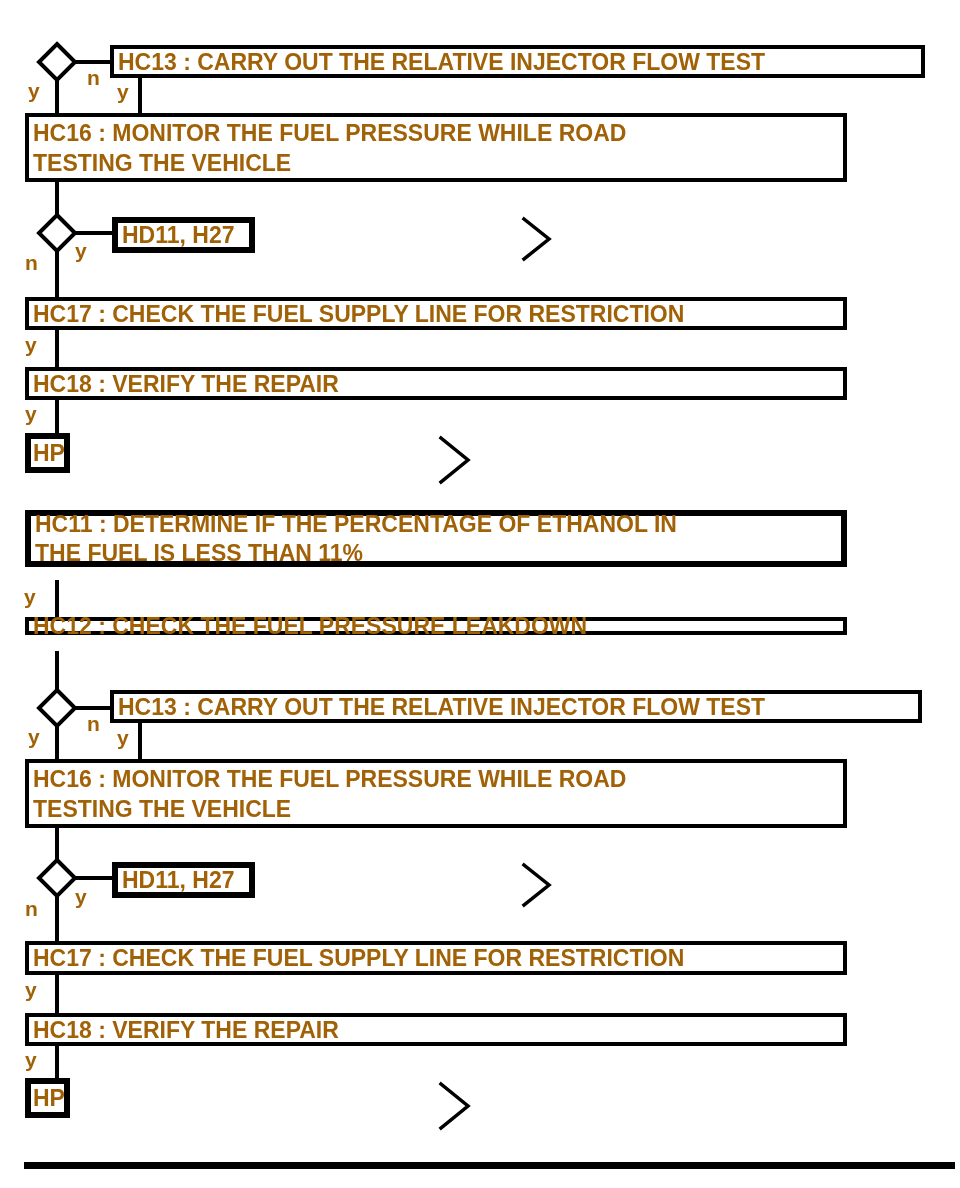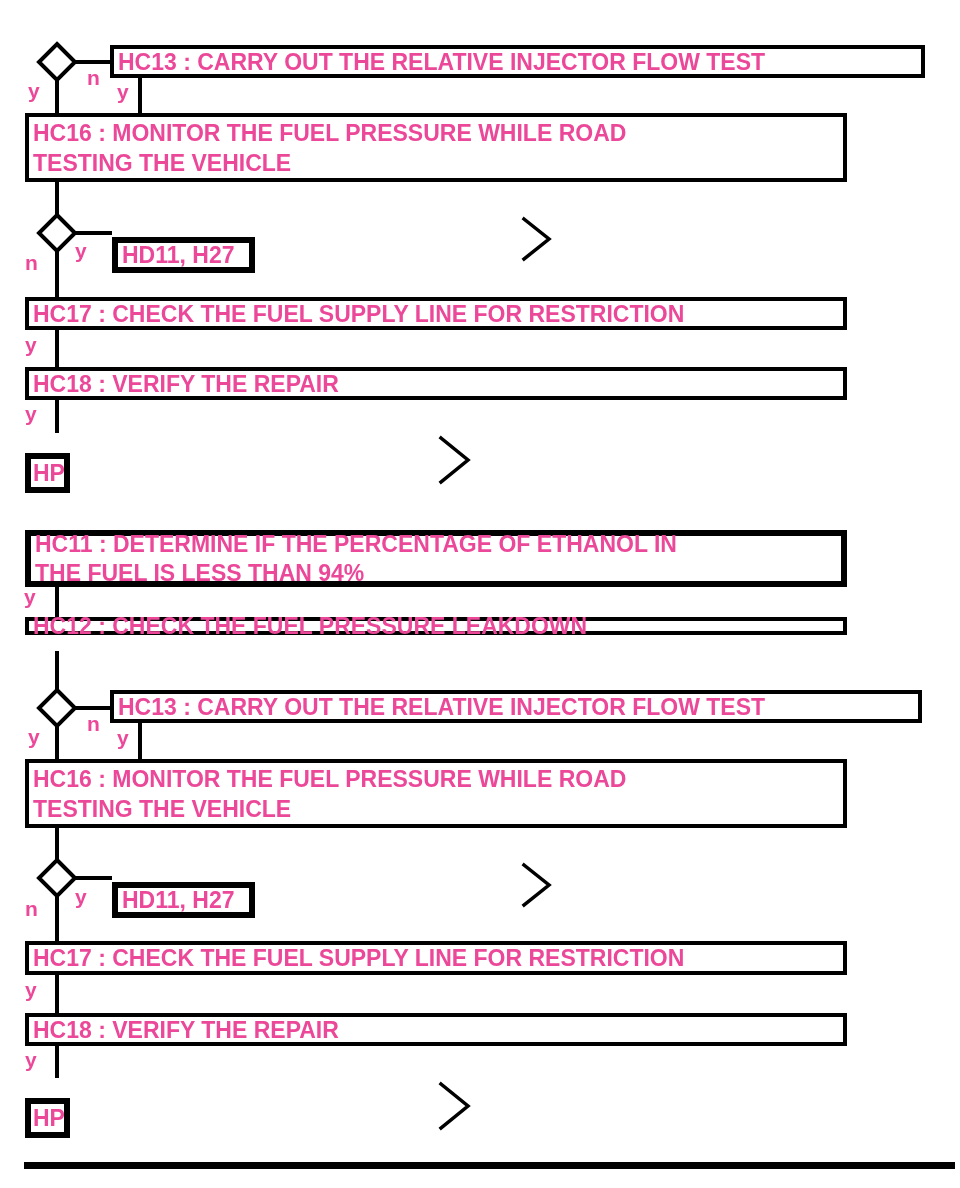--- a/index.html
+++ b/index.html
@@ -1,21 +1,21 @@
 <!DOCTYPE html>
 <html><head>
 <meta charset="utf-8">
 <style>
   html,body{margin:0;padding:0;background:#ffffff;}
   .page{position:relative;width:960px;height:1188px;background:#ffffff;overflow:hidden;
-        font-family:"Liberation Sans", sans-serif;color:#ec4899;}
+        font-family:"Liberation Sans", sans-serif;color:#a16207;}
   .box{position:absolute;box-sizing:border-box;border:4px solid #000;background:#fff;
        font-weight:bold;font-size:23px;line-height:26px;display:flex;flex-direction:column;
        justify-content:center;padding-left:4px;white-space:nowrap;}
-  .thick{border-width:6px;margin-top:20px;}
+  .thick{border-width:6px;}
   .two{line-height:30px;}
   .vline,.hline{position:absolute;background:#000;}
   .vline{width:4px;}
   .hline{height:4px;}
   .lbl{position:absolute;font-weight:bold;font-size:21px;line-height:1;}
   .dmd,.chev{position:absolute;}
   .rule{position:absolute;background:#000;}
 </style>
 </head>
 <body>
@@ -75,21 +75,21 @@
   <div class="box" style="left:25px;top:367px;width:822px;height:33px">
     <span>HC18 : VERIFY THE REPAIR</span>
     </div>
 
   <div class="box thick" style="left:25px;top:433px;width:45px;height:40px;padding-left:2px">
     <span>HP</span>
     </div>
 
   <div class="box thick two" style="left:25px;top:510px;width:822px;height:57px;line-height:29px">
     <span>HC11 : DETERMINE IF THE PERCENTAGE OF ETHANOL IN</span>
-    <span>THE FUEL IS LESS THAN 94%</span>
+    <span>THE FUEL IS LESS THAN 11%</span>
     </div>
 
   <div class="box" style="left:25px;top:617px;width:822px;height:18px">
     <span>HC12 : CHECK THE FUEL PRESSURE LEAKDOWN</span>
     </div>
 
   <div class="box" style="left:110px;top:690px;width:812px;height:33px">
     <span>HC13 : CARRY OUT THE RELATIVE INJECTOR FLOW TEST</span>
     </div>
 

